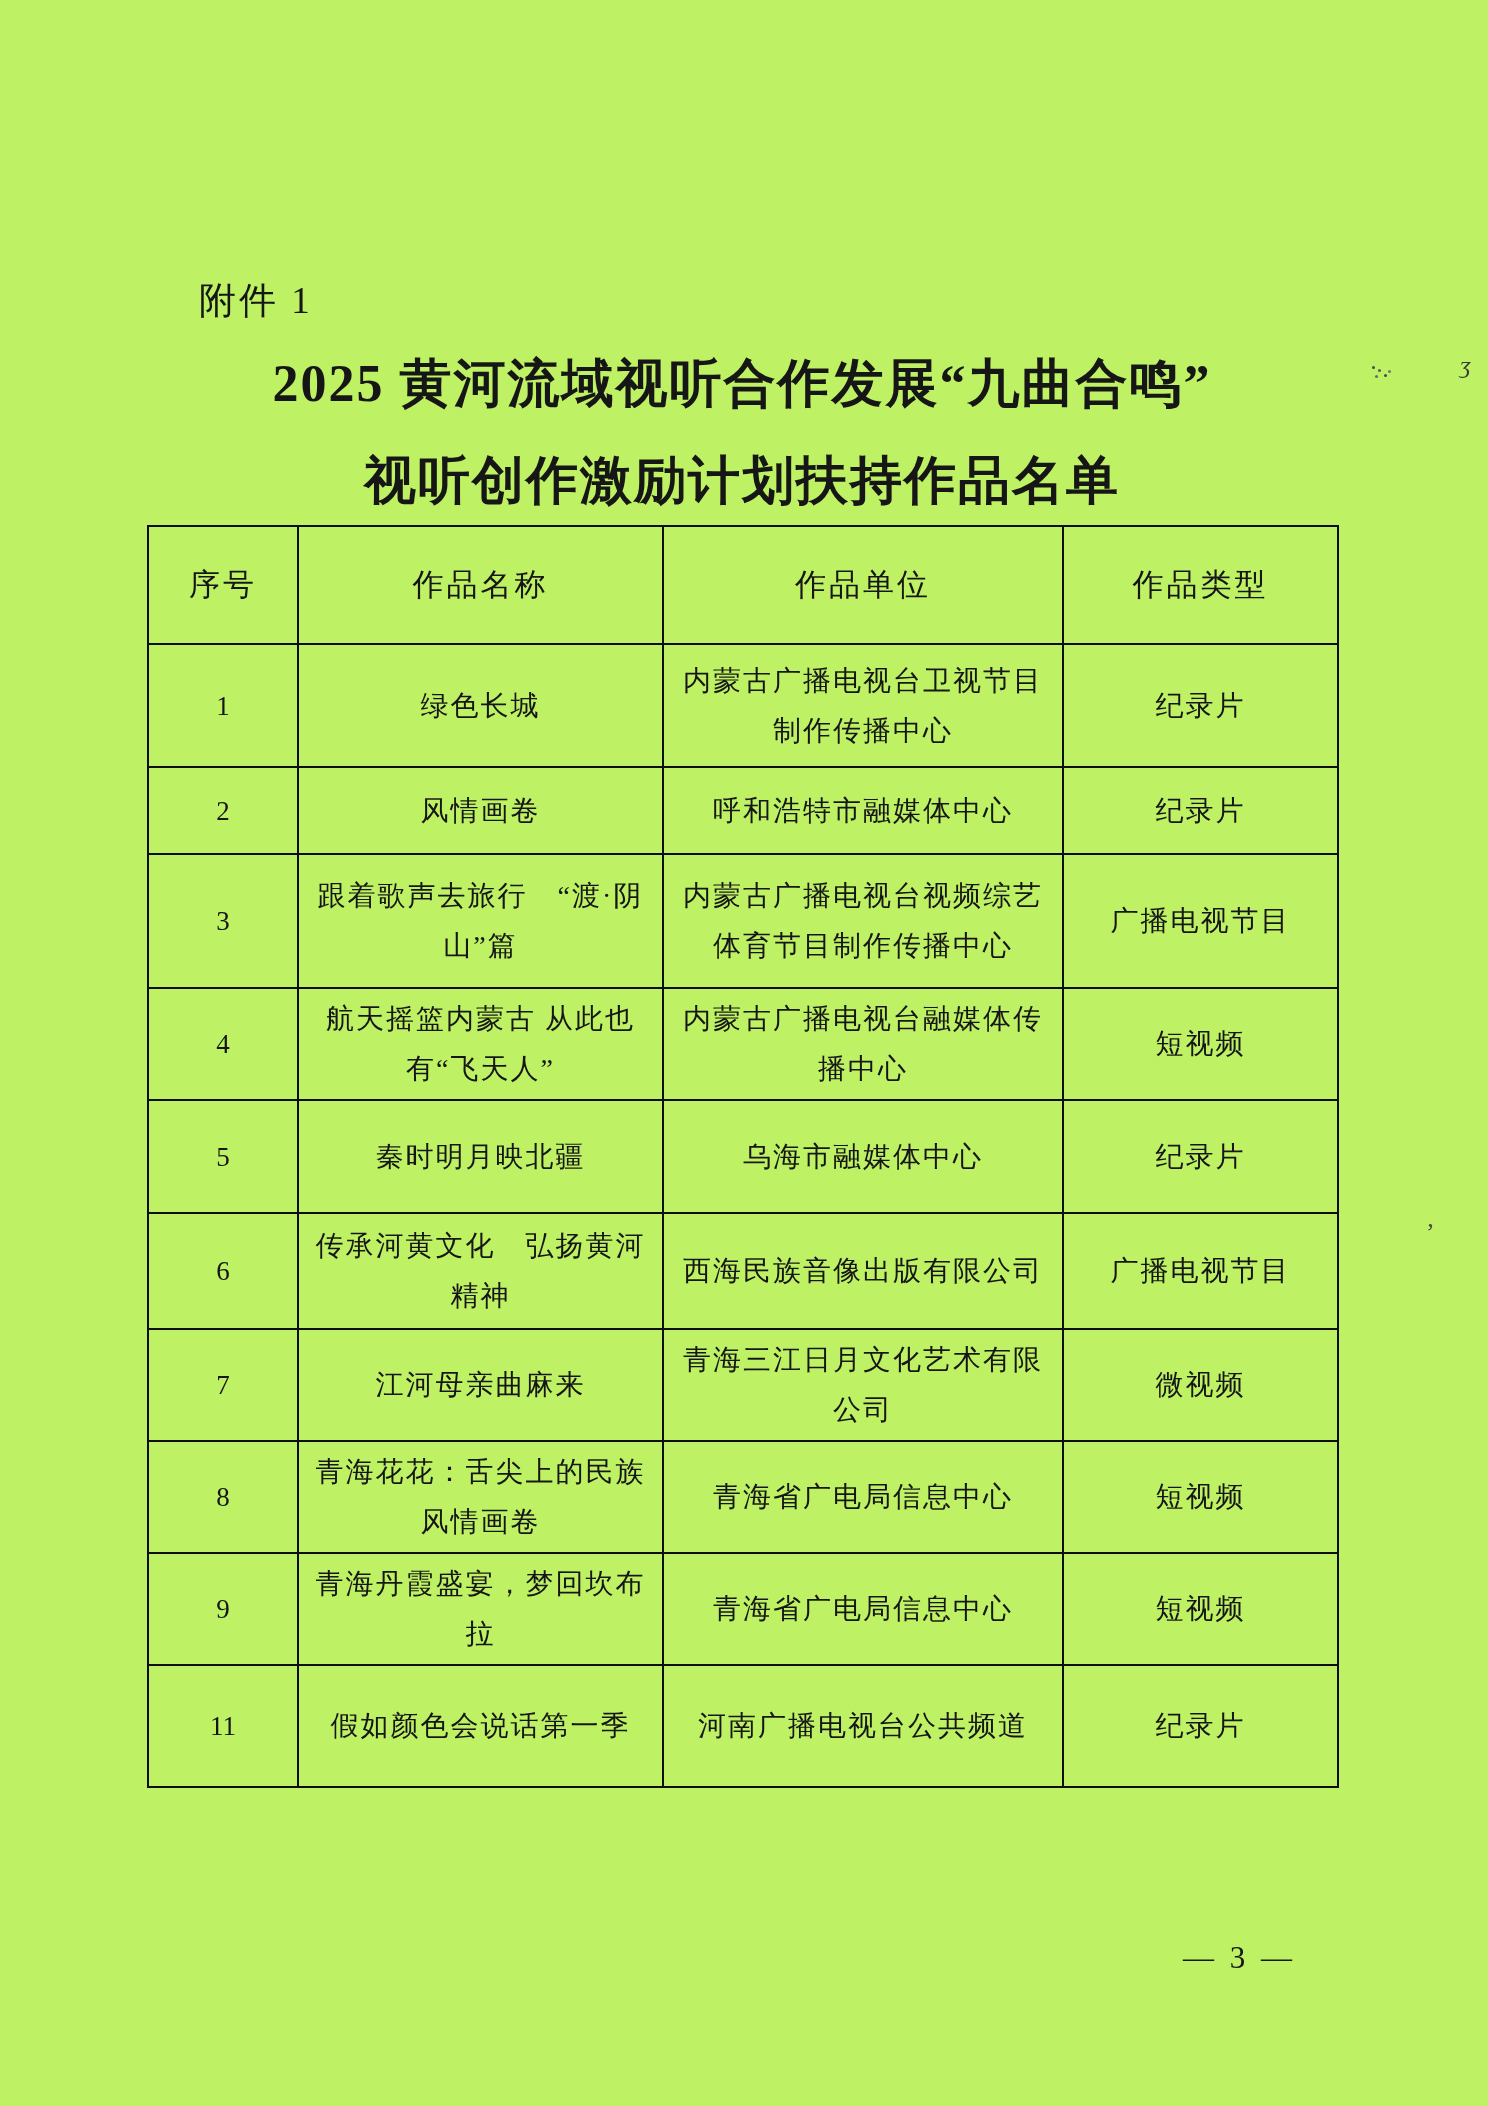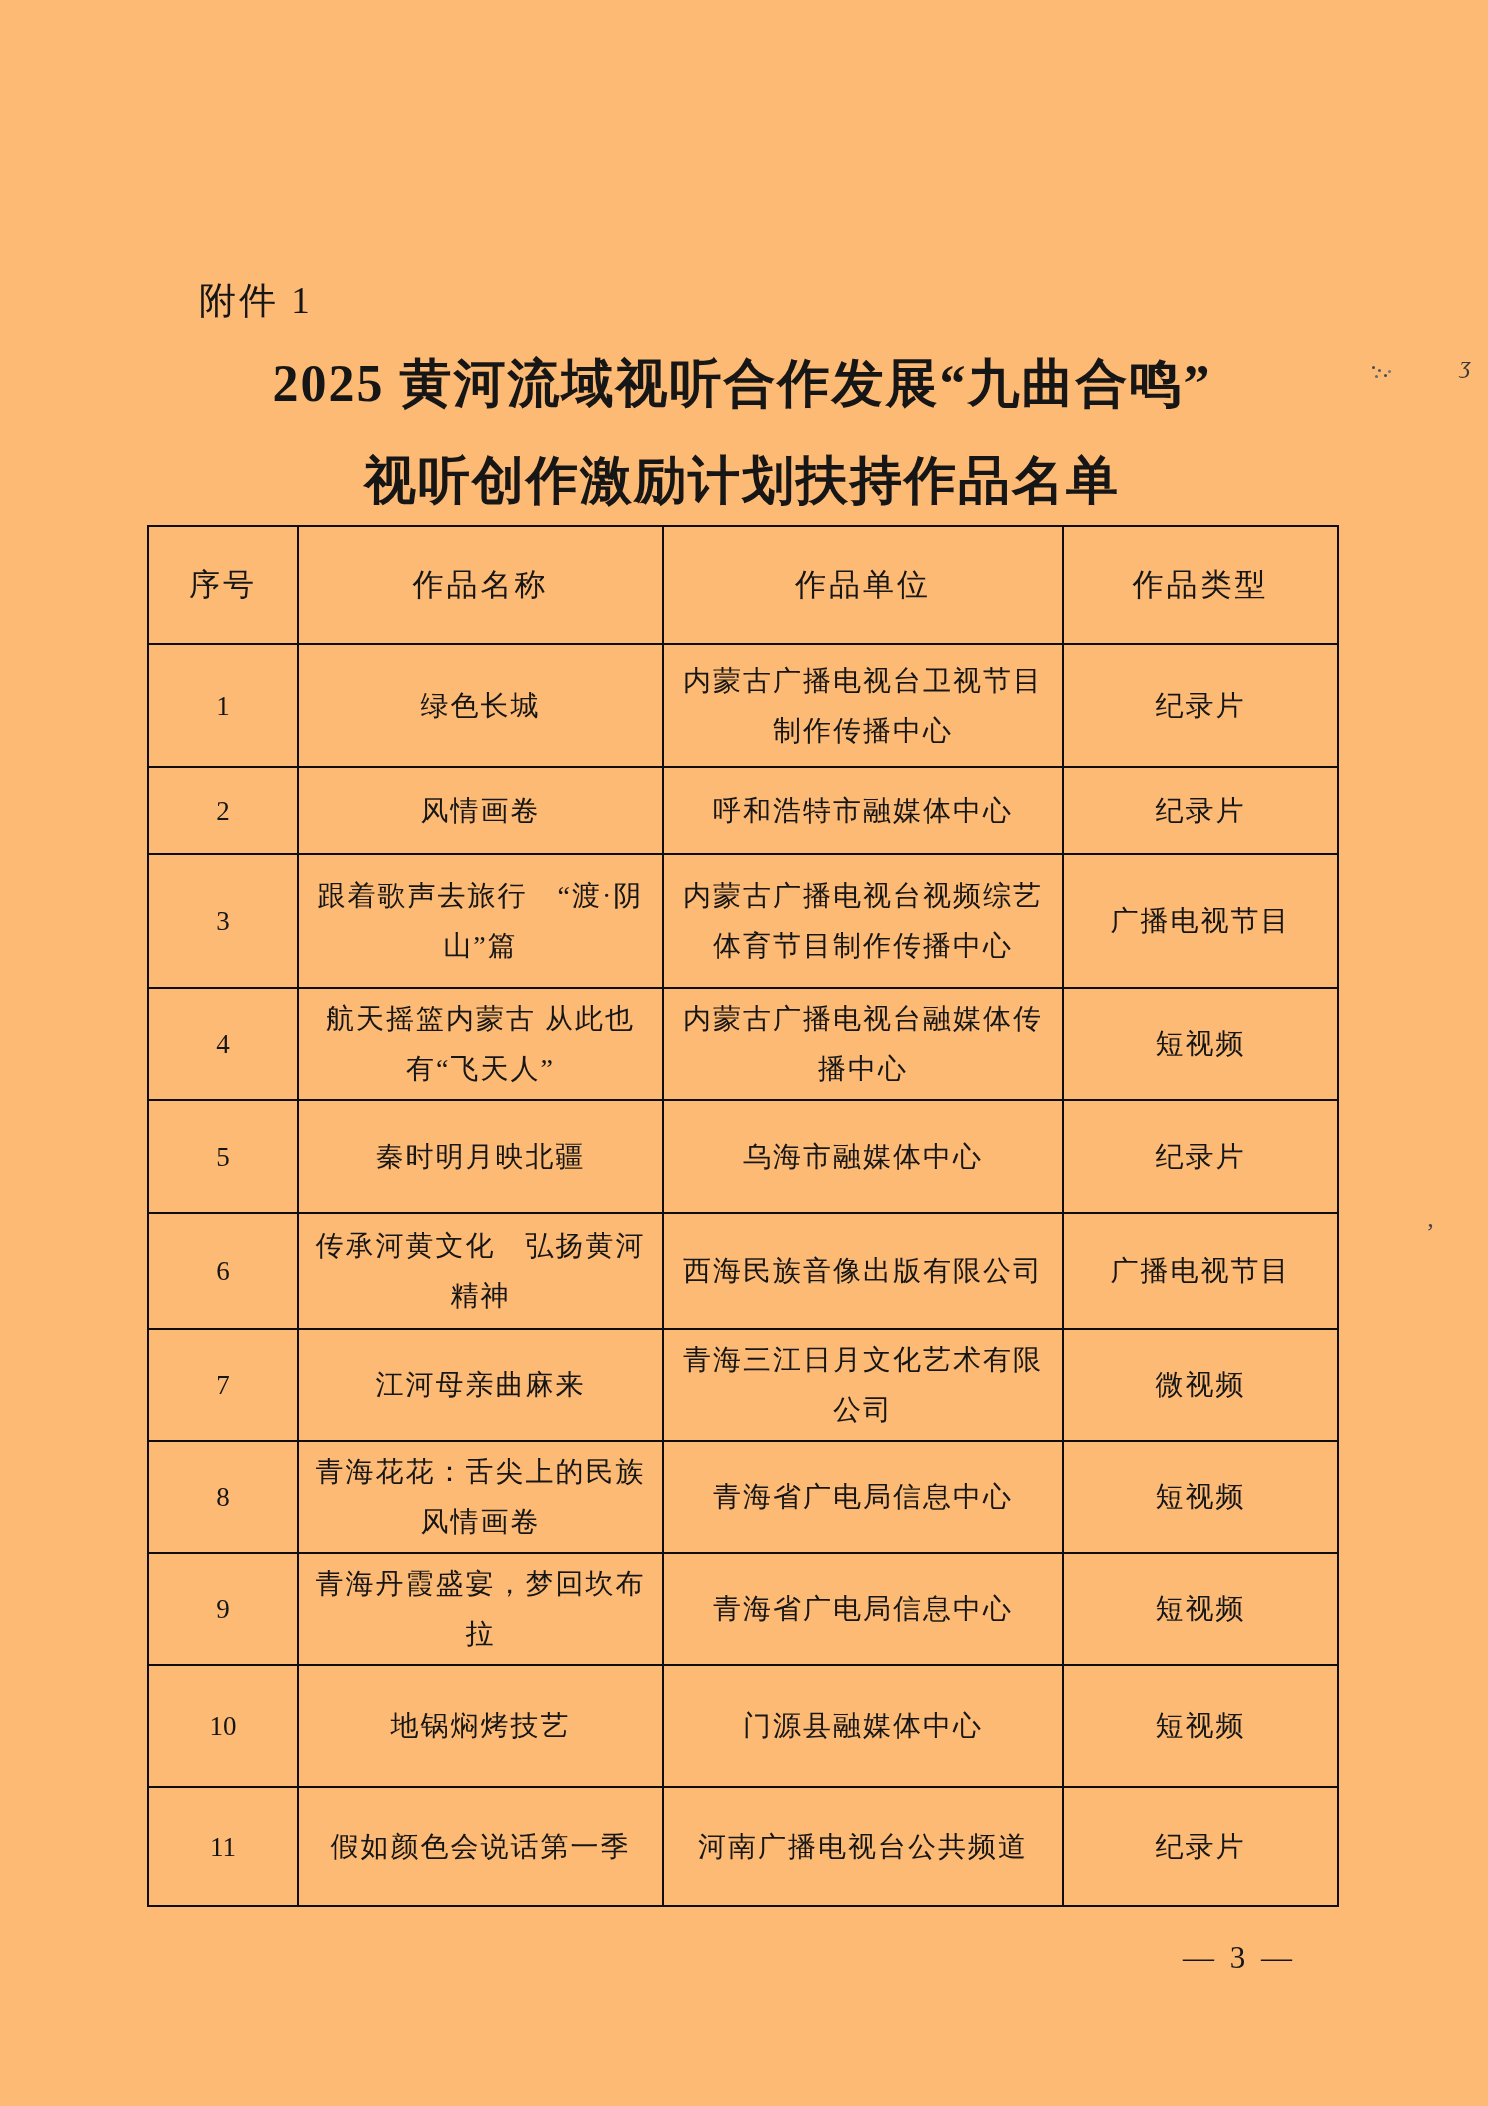--- a/index.html
+++ b/index.html
@@ -2,21 +2,21 @@
 <html lang="zh"><head>
 <meta charset="utf-8">
 <style>
   html,body { margin:0; padding:0; }
   body {
     width:1488px; height:2106px;
     background:#ffffff;
     font-family:"Liberation Serif","DejaVu Serif",serif;
     color:#161616;
   }
-  .page { position:relative; width:1488px; height:2106px; overflow:hidden; background:#fdba74; }
+  .page { position:relative; width:1488px; height:2106px; overflow:hidden; background:#bef264; }
 
   .attachment {
     position:absolute; left:199px; top:276px;
     font-size:37px; letter-spacing:3px;
   }
 
   .title {
     position:absolute; left:147px; top:322px; width:1190px;
     margin:0; text-align:center;
     font-size:52px; font-weight:bold; letter-spacing:2px;
@@ -163,26 +163,20 @@
           <td class="col-type">短视频</td>
         </tr>
         <tr>
           <td class="col-no">9</td>
           <td class="col-name">青海丹霞盛宴，梦回坎布
 拉</td>
           <td class="col-unit">青海省广电局信息中心</td>
           <td class="col-type">短视频</td>
         </tr>
         <tr>
-          <td class="col-no">10</td>
-          <td class="col-name">地锅焖烤技艺</td>
-          <td class="col-unit">门源县融媒体中心</td>
-          <td class="col-type">短视频</td>
-        </tr>
-        <tr>
           <td class="col-no">11</td>
           <td class="col-name">假如颜色会说话第一季</td>
           <td class="col-unit">河南广播电视台公共频道</td>
           <td class="col-type">纪录片</td>
         </tr>
       </tbody>
   </table>
 
   <div class="page-number">— 3 —</div>
 

